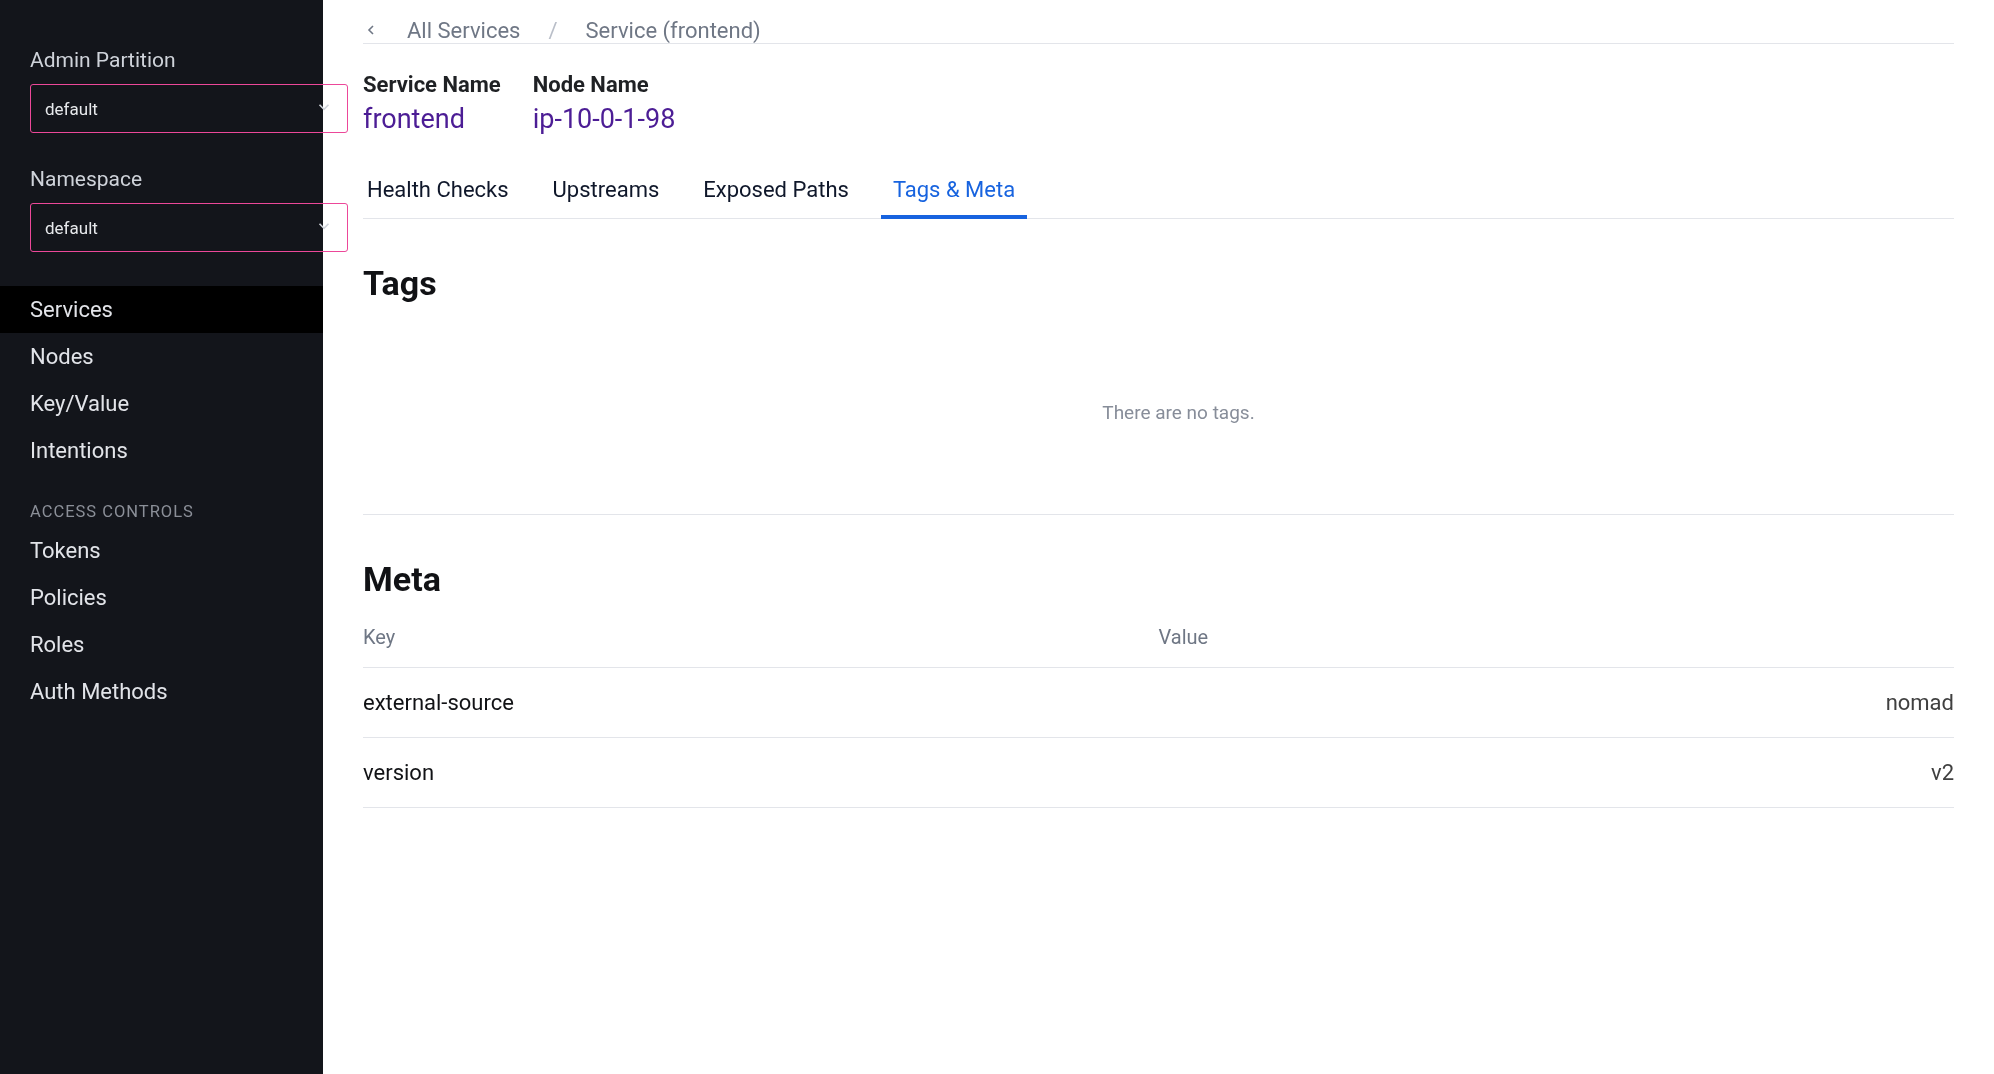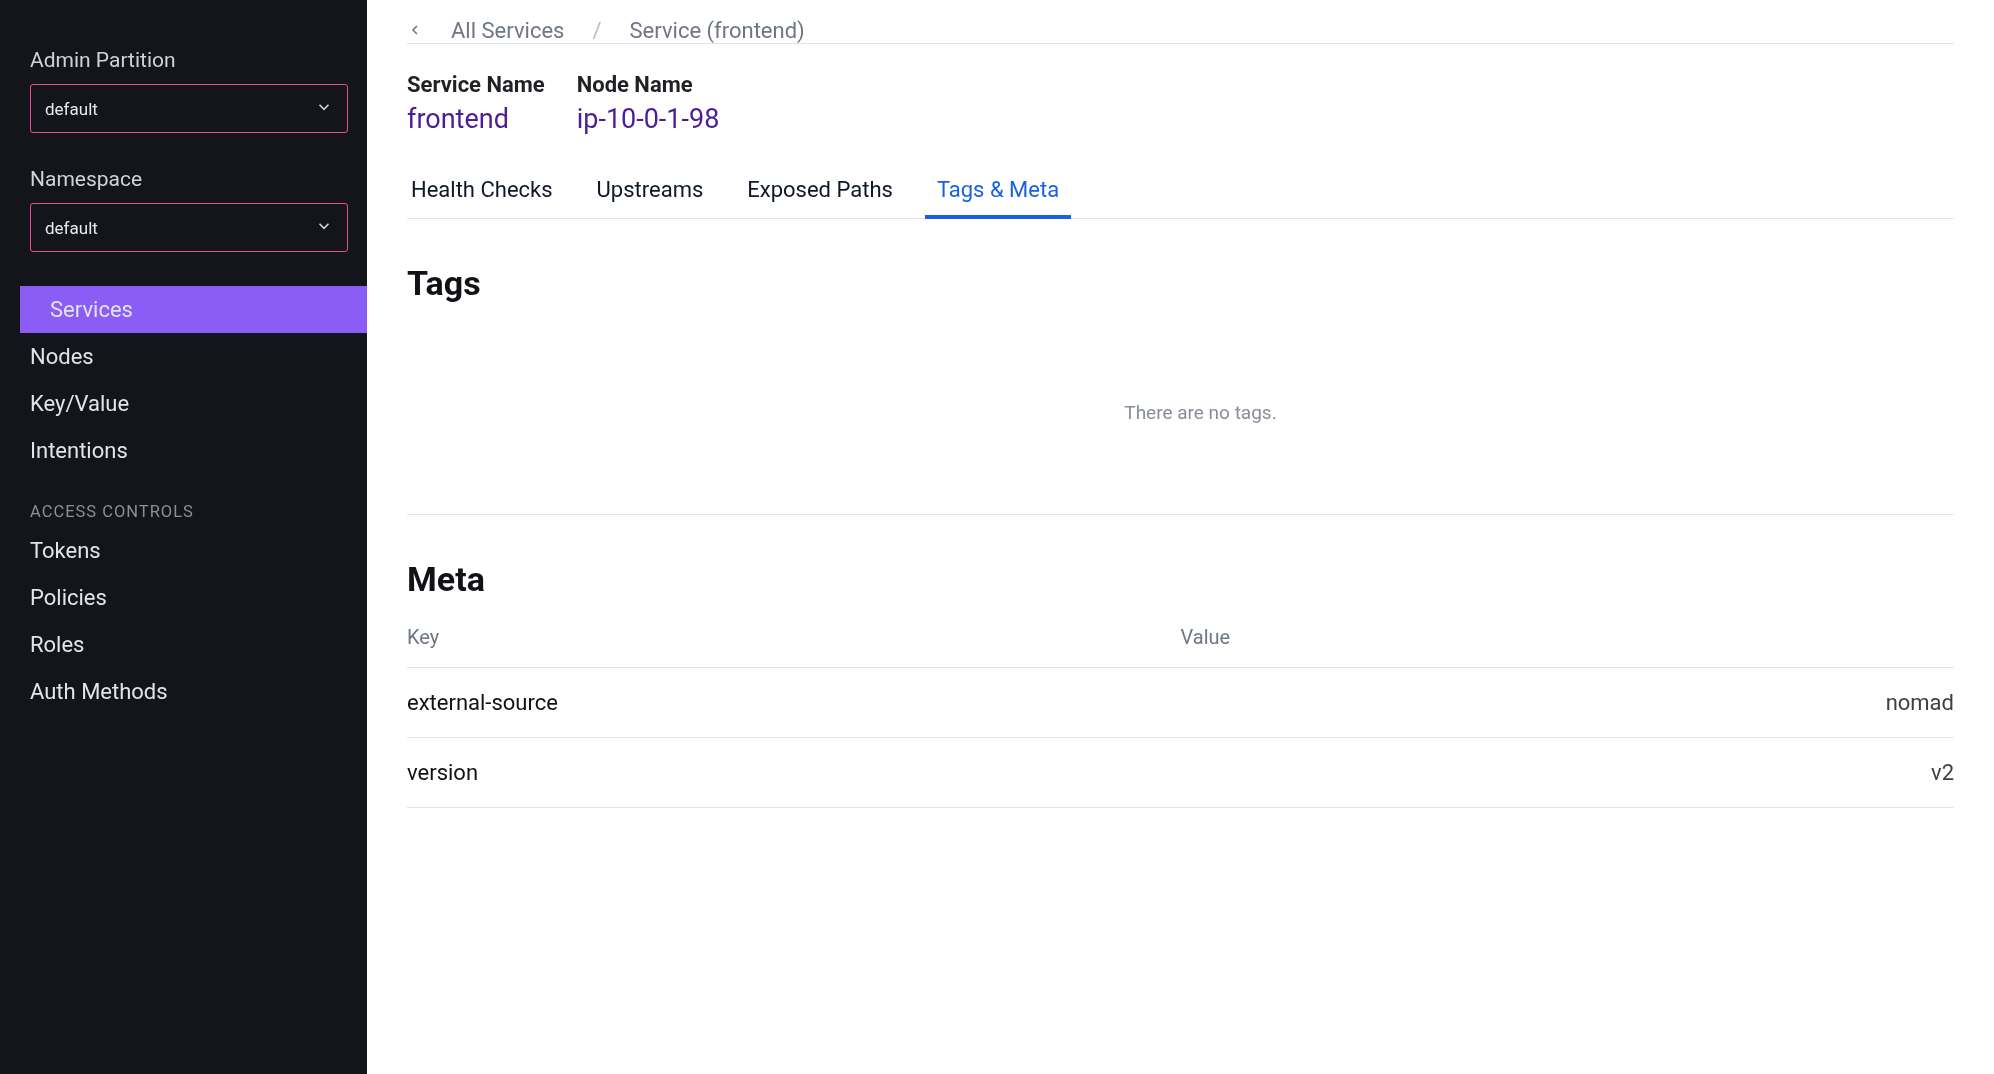--- a/index.html
+++ b/index.html
@@ -1,21 +1,21 @@
 <!DOCTYPE html>
 <html><head>
 <meta charset="utf-8">
 <style>
   * { box-sizing: border-box; margin: 0; padding: 0; }
   html, body { height: 100%; font-family: -apple-system, BlinkMacSystemFont, "Segoe UI", Roboto, Helvetica, Arial, sans-serif; }
   body { display: flex; background: #fff; color: #1f2124; overflow-x: hidden; }
 
   
   .sidebar {
-    width: 367px;
+    width: 323px;
     background: #13151b;
     color: #e7e9ec;
     padding: 48px 0 0 0;
     flex-shrink: 0;
     min-height: 100vh;
   }
   .sidebar .pad { padding: 0 30px; }
   .side-label {
     color: #cfd3da;
     font-size: 21px;
@@ -38,22 +38,21 @@
   }
   .side-select .chev { color: #cfd3da; }
   .nav-item {
     display: block;
     padding: 11px 30px;
     color: #e2e4e9;
     font-size: 22px;
     cursor: pointer;
   }
   .nav-item.active {
-    background: #8b5cf6;
-    margin-left: 20px;
+    background: #000000;
   }
   .nav-heading {
     padding: 28px 30px 6px 30px;
     font-size: 16.5px;
     letter-spacing: 1px;
     color: #8b8f98;
   }
 
   
   .main {

